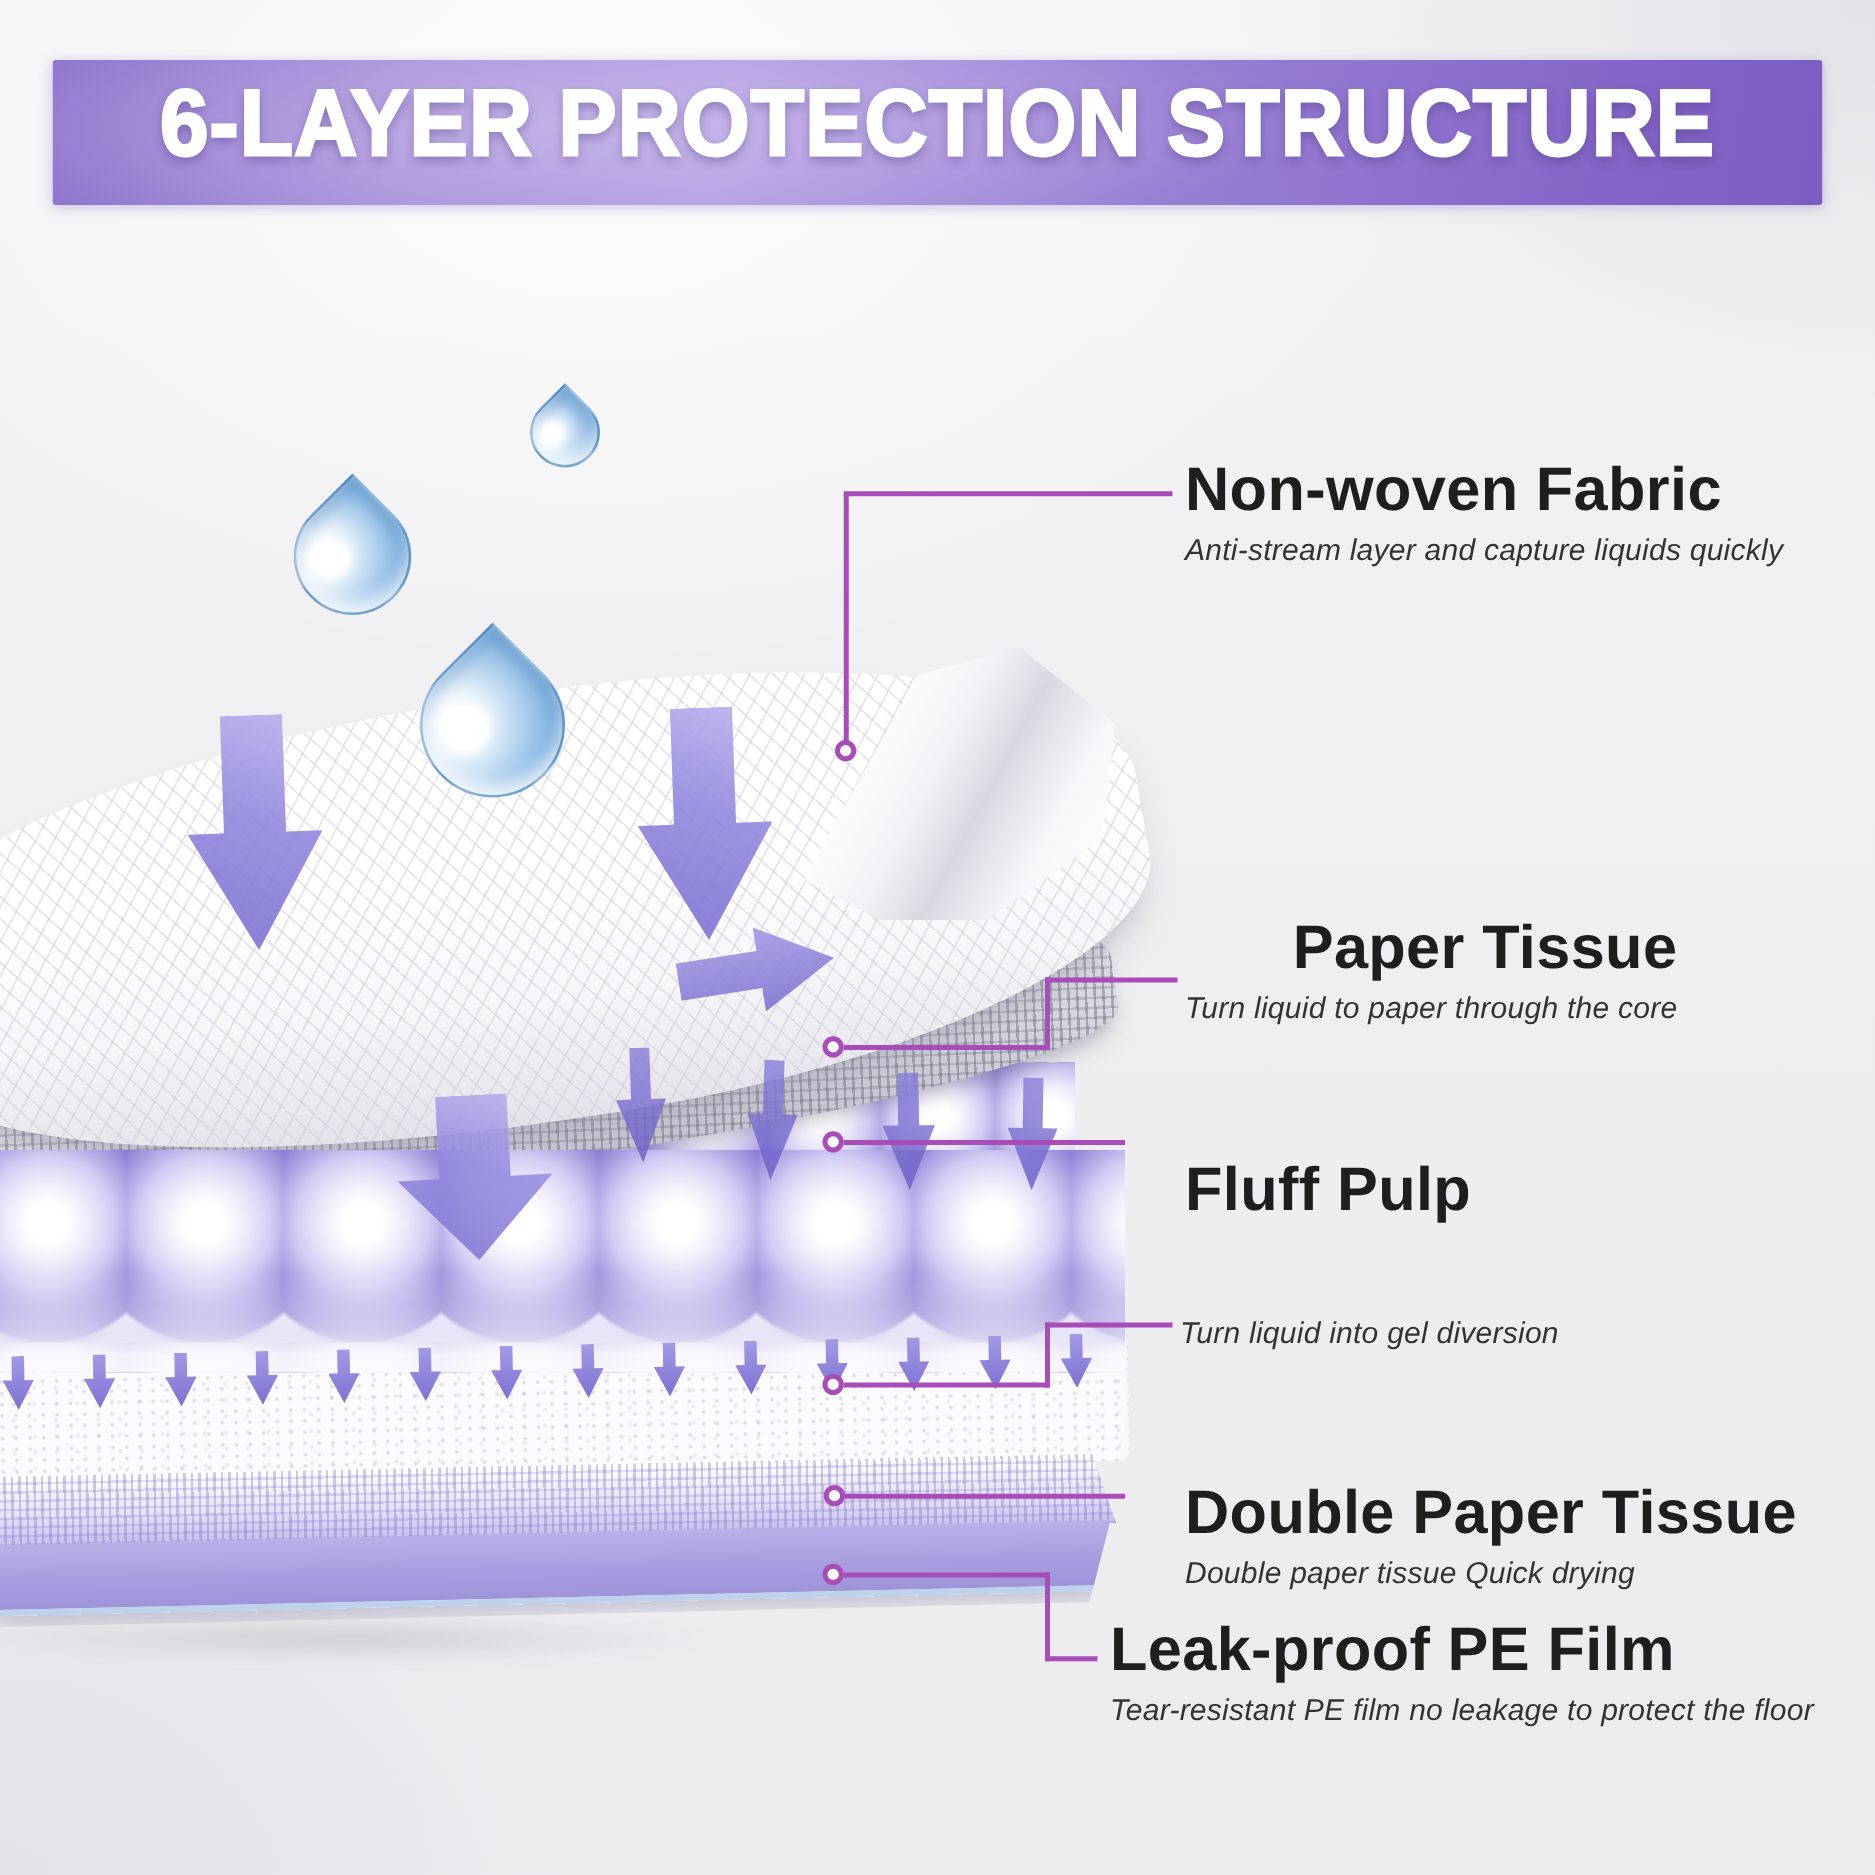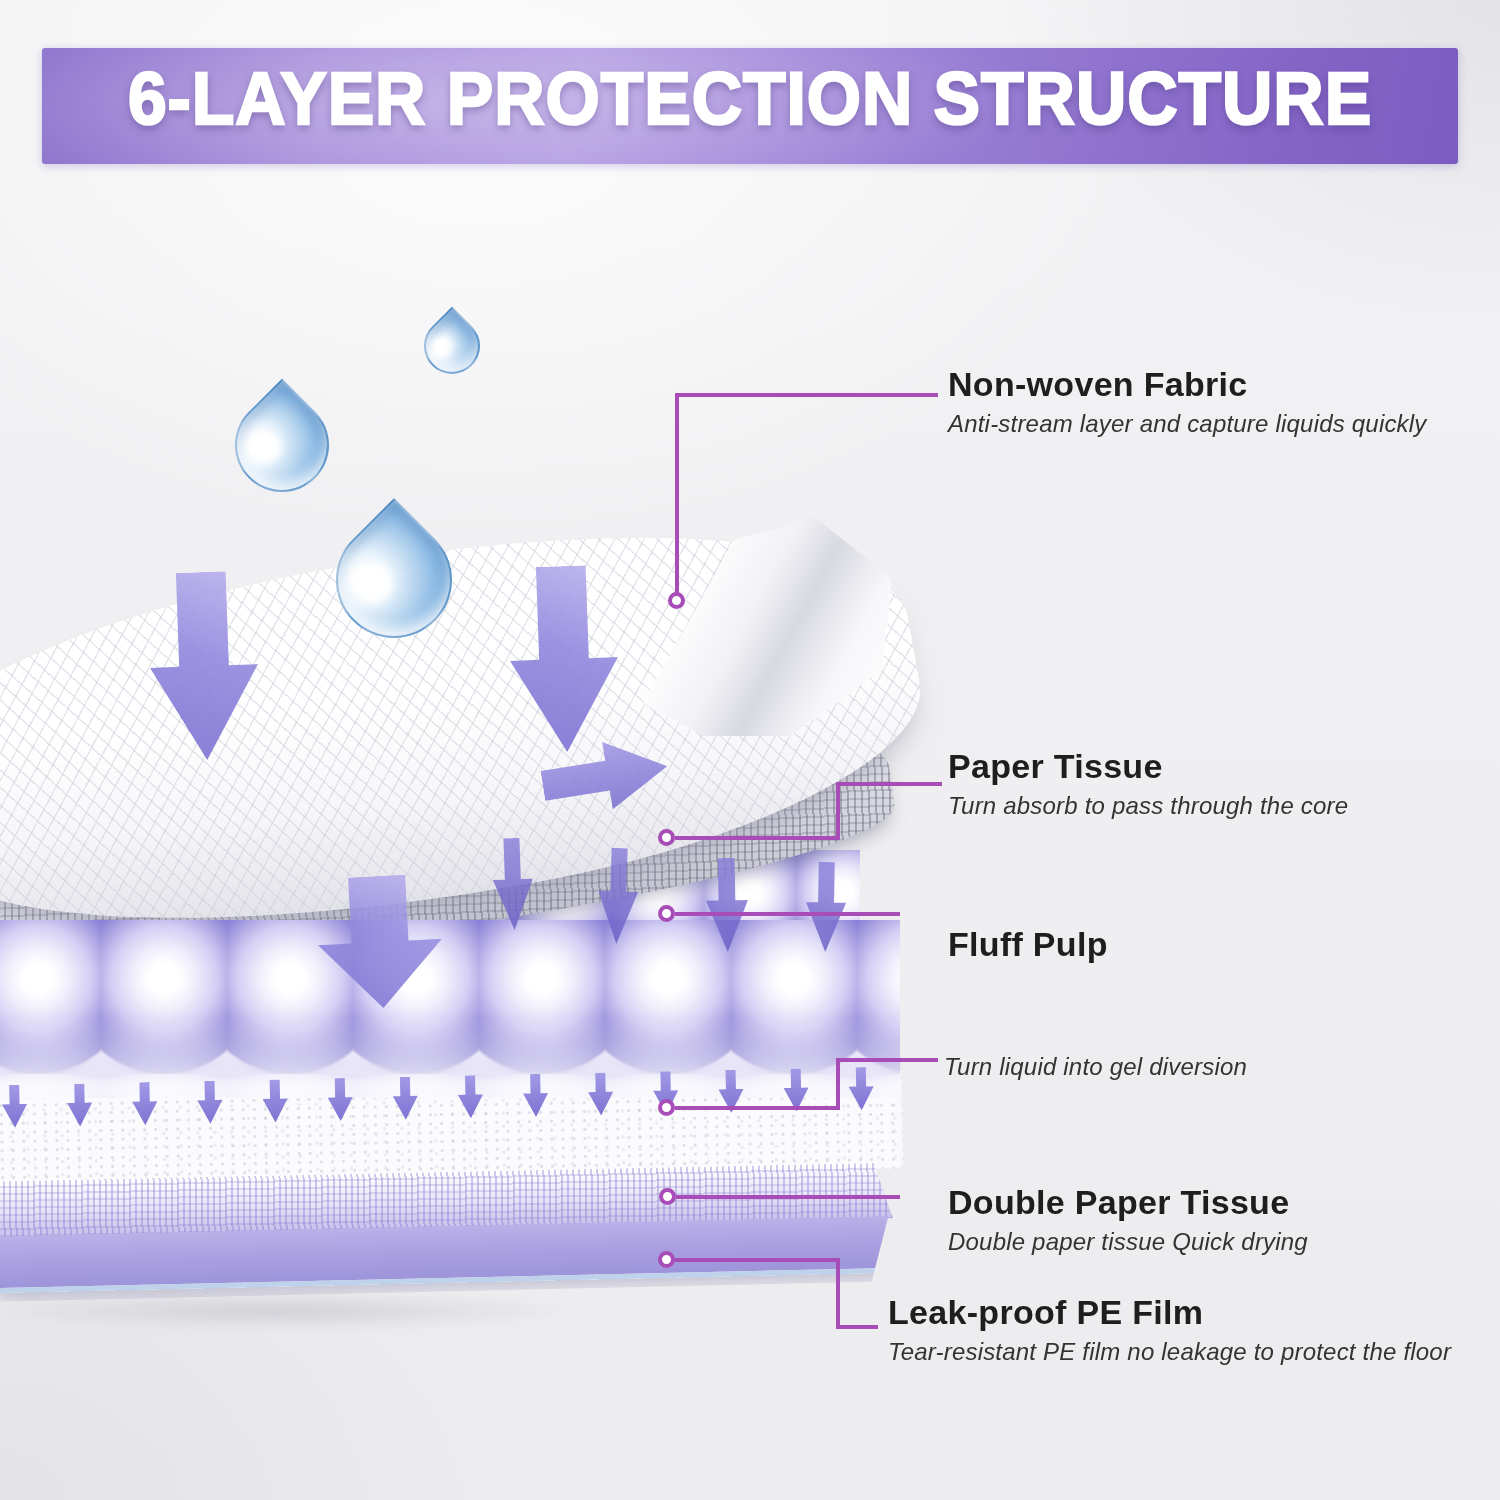--- a/index.html
+++ b/index.html
@@ -16,21 +16,21 @@
       radial-gradient(60% 120% at 30% 45%, rgba(255,255,255,.28) 0%, rgba(255,255,255,0) 70%),
       linear-gradient(100deg,#8d72cc 0%,#a78fdb 20%,#b29ce2 38%,#9a80d5 62%,#8465c7 88%,#7b5cc0 100%);
     box-shadow:0 2px 10px rgba(130,105,190,.35);border-radius:3px;}
   .banner h1{margin:0;height:99px;line-height:101px;text-align:center;color:#ffffff;
     font-size:75px;font-weight:700;letter-spacing:1px;
     transform:scaleX(.93);transform-origin:50% 50%;
     -webkit-text-stroke:2.5px #ffffff;
     text-shadow:0 4px 9px rgba(70,50,120,.45);}
   
   .callout{position:absolute;z-index:60;}
-  .callout h2{margin:0;font-size:34px;line-height:1.1;font-weight:700;color:#1e1e1e;letter-spacing:.3px;}
+  .callout h2{margin:0;font-size:49px;line-height:1.1;font-weight:700;color:#1e1e1e;letter-spacing:.3px;}
   .callout p{margin:7px 0 0 0;font-size:24px;color:#333;letter-spacing:.2px;white-space:nowrap;font-style:italic;}
   
   .seg{position:absolute;background:#a84db8;z-index:55;}
   .dot{position:absolute;width:9px;height:9px;border:4.5px solid #a84db8;border-radius:50%;
        background:#ffffff;z-index:56;}
   
   .art{position:absolute;inset:0;z-index:5;}
   .art *{position:absolute;}
   .fabric{left:-90px;top:556px;width:1010px;height:345px;transform:rotate(-10deg);
     border-radius:46% 54% 42% 58% / 120px 150px 130px 140px;
@@ -179,23 +179,23 @@
 
   <div class="seg" style="left:675px;top:1258px;width:165px;height:4px;"></div>
   <div class="seg" style="left:836px;top:1258px;width:4px;height:71px;"></div>
   <div class="seg" style="left:836px;top:1325px;width:42px;height:4px;"></div>
   <div class="dot" style="left:658px;top:1251px;"></div>
 
   <div class="callout" style="left:948px;top:366px;">
     <h2>Non-woven Fabric</h2>
     <p>Anti-stream layer and capture liquids quickly</p>
   </div>
-  <div class="callout" style="left:948px;top:748px;">
+  <div class="callout" style="left:948px;top:732px;text-align:right;">
     <h2>Paper Tissue</h2>
-    <p>Turn absorb to pass through the core</p>
+    <p>Turn liquid to paper through the core</p>
   </div>
   <div class="callout" style="left:948px;top:926px;">
     <h2>Fluff Pulp</h2>
   </div>
   <div class="callout" style="left:944px;top:1046px;">
     <p>Turn liquid into gel diversion</p>
   </div>
   <div class="callout" style="left:888px;top:1294px;">
     <h2>Leak-proof PE Film</h2>
     <p>Tear-resistant PE film no leakage to protect the floor</p>

